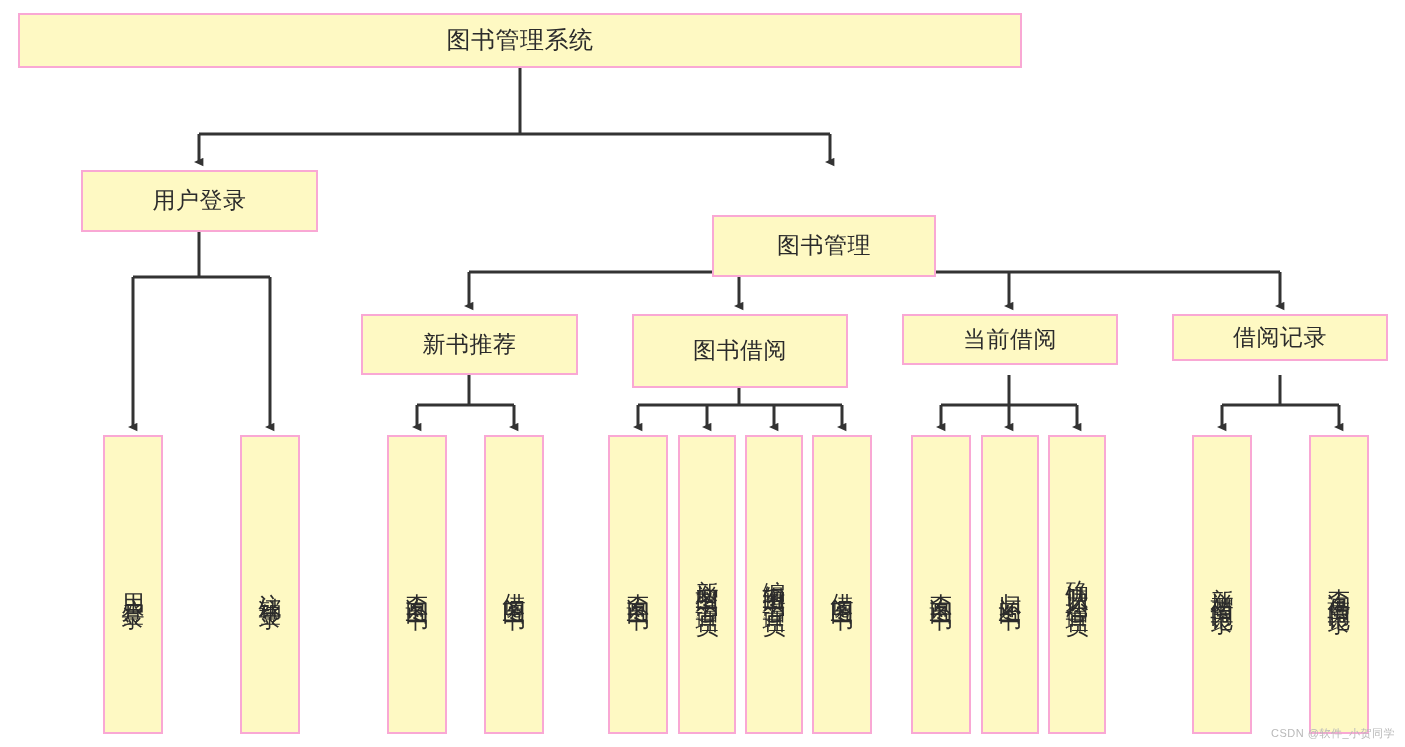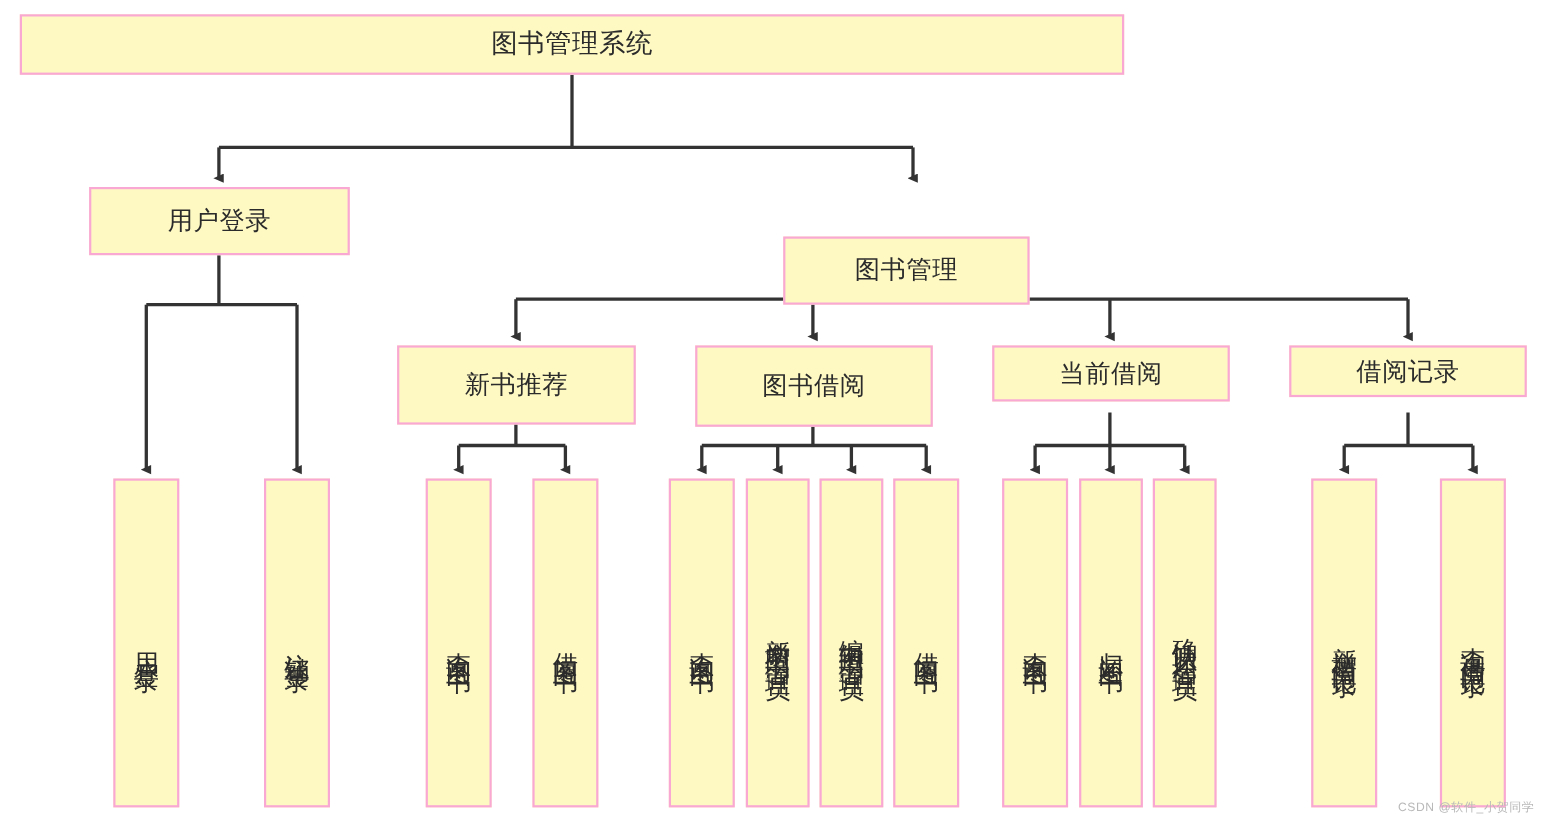--- a/index.html
+++ b/index.html
@@ -135,21 +135,21 @@
   </div>
 
   <div class="node horiz" style="left:81px; top:170px; width:237px; height:62px;">
     <span class="node-label">用户登录</span>
   </div>
 
   <div class="node horiz" style="left:712px; top:170px; width:224px; height:62px;margin-top:45px;">
     <span class="node-label">图书管理</span>
   </div>
 
-  <div class="node horiz" style="left:361px; top:314px; width:217px; height:72px;">
+  <div class="node horiz" style="left:361px; top:314px; width:217px; height:61px;">
     <span class="node-label">新书推荐</span>
   </div>
 
   <div class="node horiz" style="left:632px; top:314px; width:216px; height:74px;">
     <span class="node-label">图书借阅</span>
   </div>
 
   <div class="node horiz" style="left:902px; top:314px; width:216px; height:51px;">
     <span class="node-label">当前借阅</span>
   </div>

